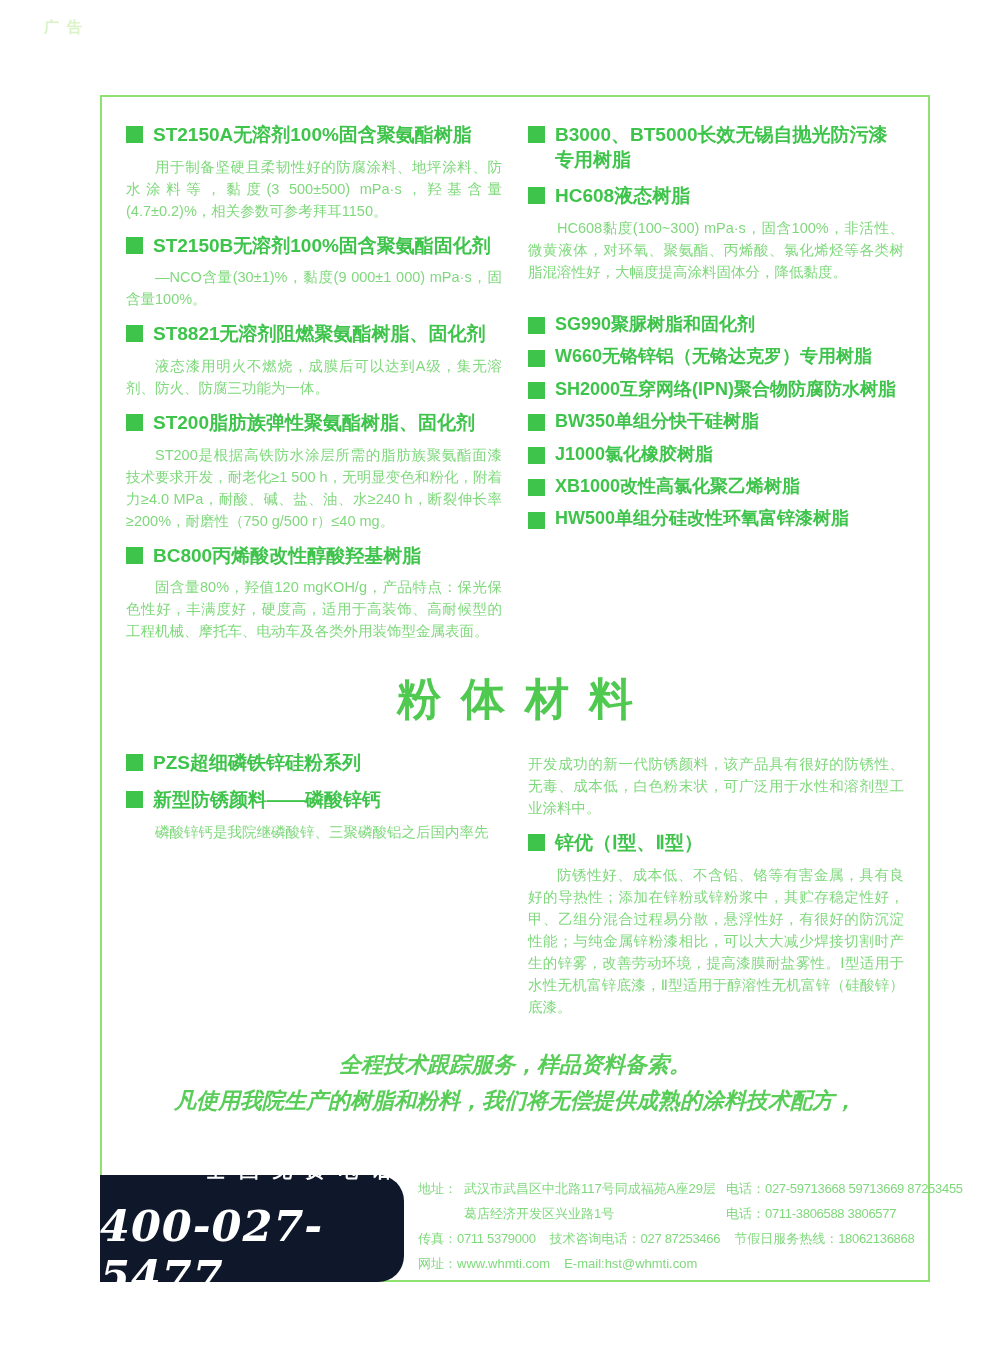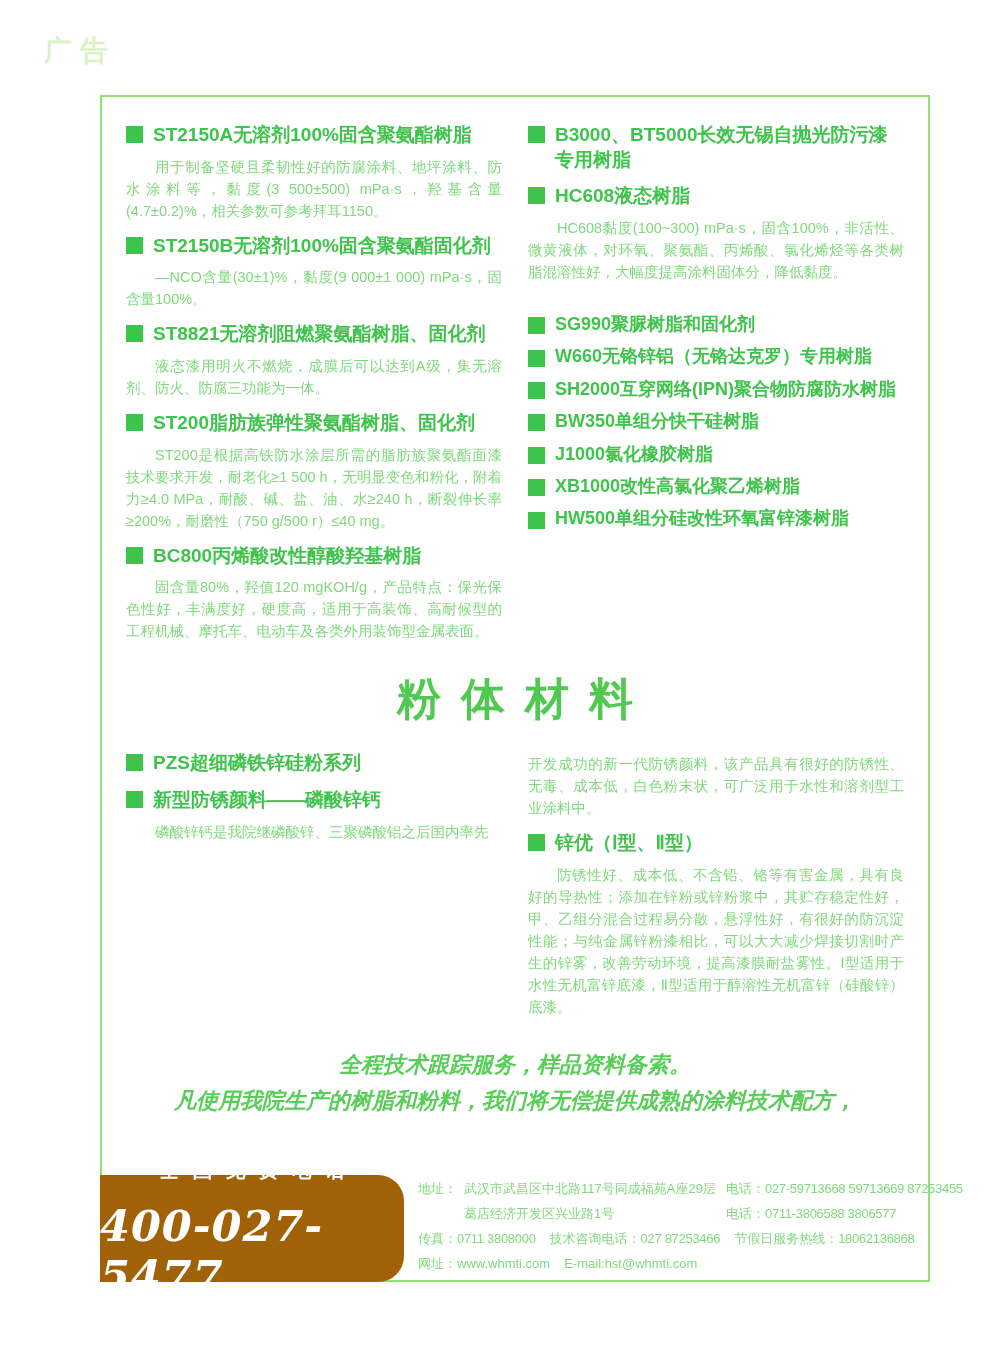--- a/index.html
+++ b/index.html
@@ -1,22 +1,22 @@
 <!DOCTYPE html>
 <html><head>
 <meta charset="utf-8">
 <style>
   html,body{margin:0;padding:0;}
   body{
     width:992px;height:1346px;background:#ffffff;position:relative;
     font-family:"Liberation Sans",sans-serif;overflow:hidden;
   }
   .ad-label{
-    position:absolute;left:44px;top:32px;
-    color:#d9f3c7;font-size:28px;font-weight:bold;letter-spacing:8px;
+    position:absolute;left:44px;top:18px;
+    color:#d9f3c7;font-size:15px;font-weight:bold;letter-spacing:8px;
   }
   .frame{
     position:absolute;left:100px;top:95px;width:830px;height:1187px;
     border:2px solid #8fe170;box-sizing:border-box;position:absolute;
   }
   .content{padding:14px 24px 0 24px;}
   .cols{display:flex;gap:26px;}
   .col{flex:1;min-width:0;}
   .sec-title{
     display:flex;align-items:flex-start;
@@ -44,22 +44,22 @@
     text-align:center;color:#4fc94f;font-size:44px;font-weight:900;
     letter-spacing:20px;text-indent:20px;margin:22px 0 10px 0;
   }
   .slogan{
     text-align:center;color:#58ce58;font-size:22px;font-weight:bold;
     font-style:italic;font-family:"DejaVu Serif",serif;line-height:36px;
     margin-top:22px;
   }
   .hotline-box{
     position:absolute;left:-2px;bottom:-2px;width:304px;height:107px;
-    background:#a16207;border-radius:0 26px 26px 0;
-    display:flex;flex-direction:column;justify-content:center;align-items:center;
+    background:#0f172a;border-radius:0 26px 26px 0;
+    display:flex;flex-direction:column;justify-content:center;align-items:flex-end;
     color:#ffffff;
   }
   .hot-label{font-size:20px;font-weight:bold;letter-spacing:13px;text-indent:13px;}
   .hot-num{
     font-family:"DejaVu Serif",serif;font-size:43px;font-weight:bold;
     letter-spacing:1px;margin-top:17px;font-style:italic;
   }
   .contact{
     position:absolute;left:316px;bottom:4px;width:510px;
     color:#7fd97c;font-size:13px;line-height:25px;
@@ -232,21 +232,21 @@
       <span class="c-num">027-59713668 59713669 87253455</span>
     </div>
     <div class="c-row">
       <span class="c-lbl"></span>
       <span class="c-addr">葛店经济开发区兴业路1号</span>
       <span>电话：</span>
       <span class="c-num">0711-3806588 3806577</span>
     </div>
     <div class="c-row">
       <span>传真：</span>
-      <span class="c-num c-gap">0711 3808000</span>
+      <span class="c-num c-gap">0711 5379000</span>
       <span>技术咨询电话：</span>
       <span class="c-num c-gap">027 87253466</span>
       <span>节假日服务热线：</span>
       <span class="c-num">18062136868</span>
     </div>
     <div class="c-row">
       <span>网址：</span>
       <span class="c-gap">www.whmti.com</span>
       <span>E-mail:hst@whmti.com</span>
     </div>

